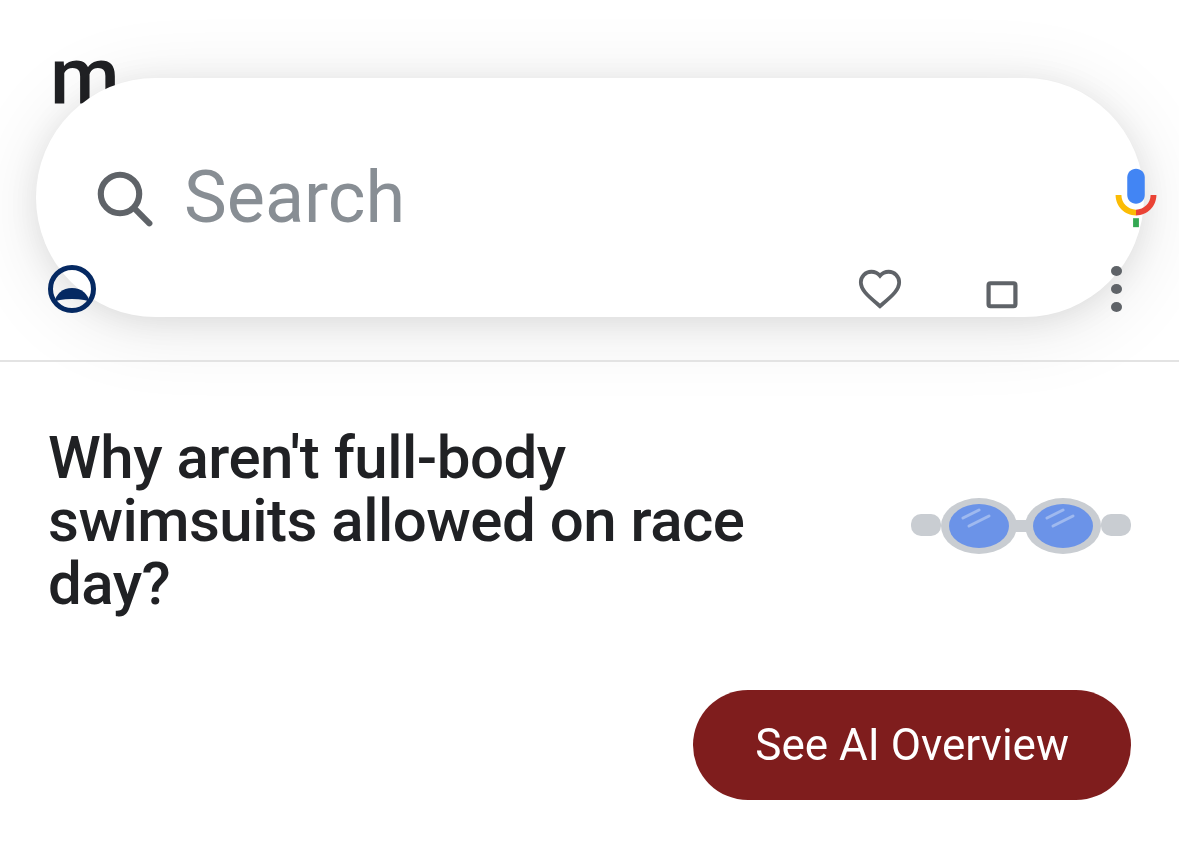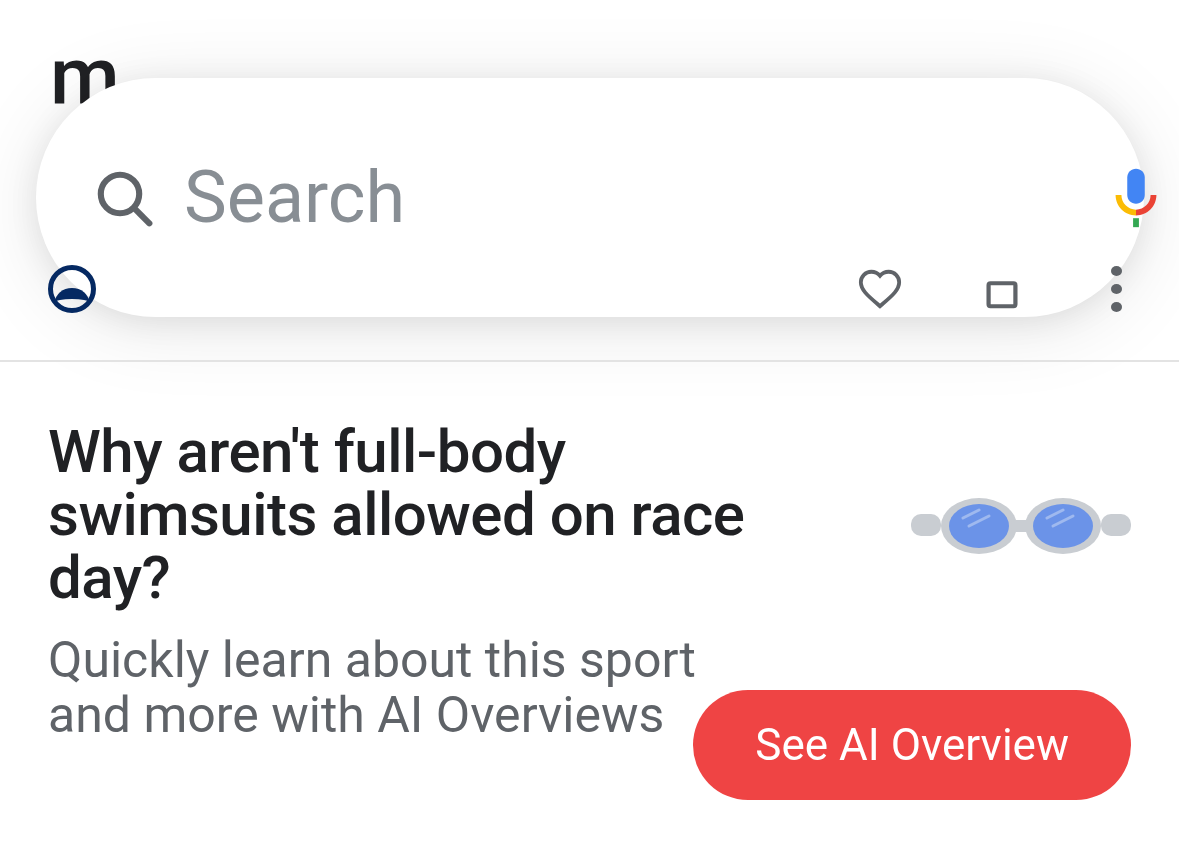--- a/index.html
+++ b/index.html
@@ -135,21 +135,21 @@
     position: absolute;
     top: 412px;
     left: 48px;
     right: 48px;
   }
   .card-heading {
     font-size: 60px;
     font-weight: 500;
     color: #202124;
     line-height: 1.05;
-    margin: 8px 0 24px 0;
+    margin: 14px 0 24px 0;
     max-width: 720px;
     letter-spacing: -0.5px;
   }
   .card-sub {
     font-size: 50px;
     color: #5f6368;
     line-height: 1.1;
     margin: 0;
     max-width: 700px;
   }
@@ -160,21 +160,21 @@
     width: 220px;
     height: 70px;
   }
 
   .cta-button {
     position: absolute;
     top: 690px;
     right: 48px;
     height: 110px;
     padding: 0 62px;
-    background: #ef4444;
+    background: #7f1d1d;
     border-radius: 60px;
     display: flex;
     align-items: center;
     justify-content: center;
     color: #ffffff;
     font-size: 44px;
     font-weight: 400;
     cursor: pointer;
     border: none;
     font-family: inherit;
@@ -222,21 +222,20 @@
     <span></span>
       <span></span>
       <span></span>
   </span>
 </div>
 
 <div class="divider"></div>
 
 <div class="card">
   <h2 class="card-heading">Why aren't full-body swimsuits allowed on race day?</h2>
-  <p class="card-sub">Quickly learn about this sport and more with AI Overviews</p>
   <span class="goggles">
     <svg viewBox="0 0 220 70">
       <rect x="0" y="22" width="30" height="22" rx="10" fill="#c9cdd2"></rect>
       <rect x="190" y="22" width="30" height="22" rx="10" fill="#c9cdd2"></rect>
       <ellipse cx="68" cy="34" rx="38" ry="28" fill="#c9cdd2"></ellipse>
       <ellipse cx="152" cy="34" rx="38" ry="28" fill="#c9cdd2"></ellipse>
       <ellipse cx="68" cy="34" rx="30" ry="22" fill="#6b93e8"></ellipse>
       <ellipse cx="152" cy="34" rx="30" ry="22" fill="#6b93e8"></ellipse>
       <rect x="100" y="28" width="20" height="12" rx="4" fill="#c9cdd2"></rect>
       <line x1="52" y1="26" x2="68" y2="18" stroke="#9fb9ef" stroke-width="3" stroke-linecap="round"></line>

